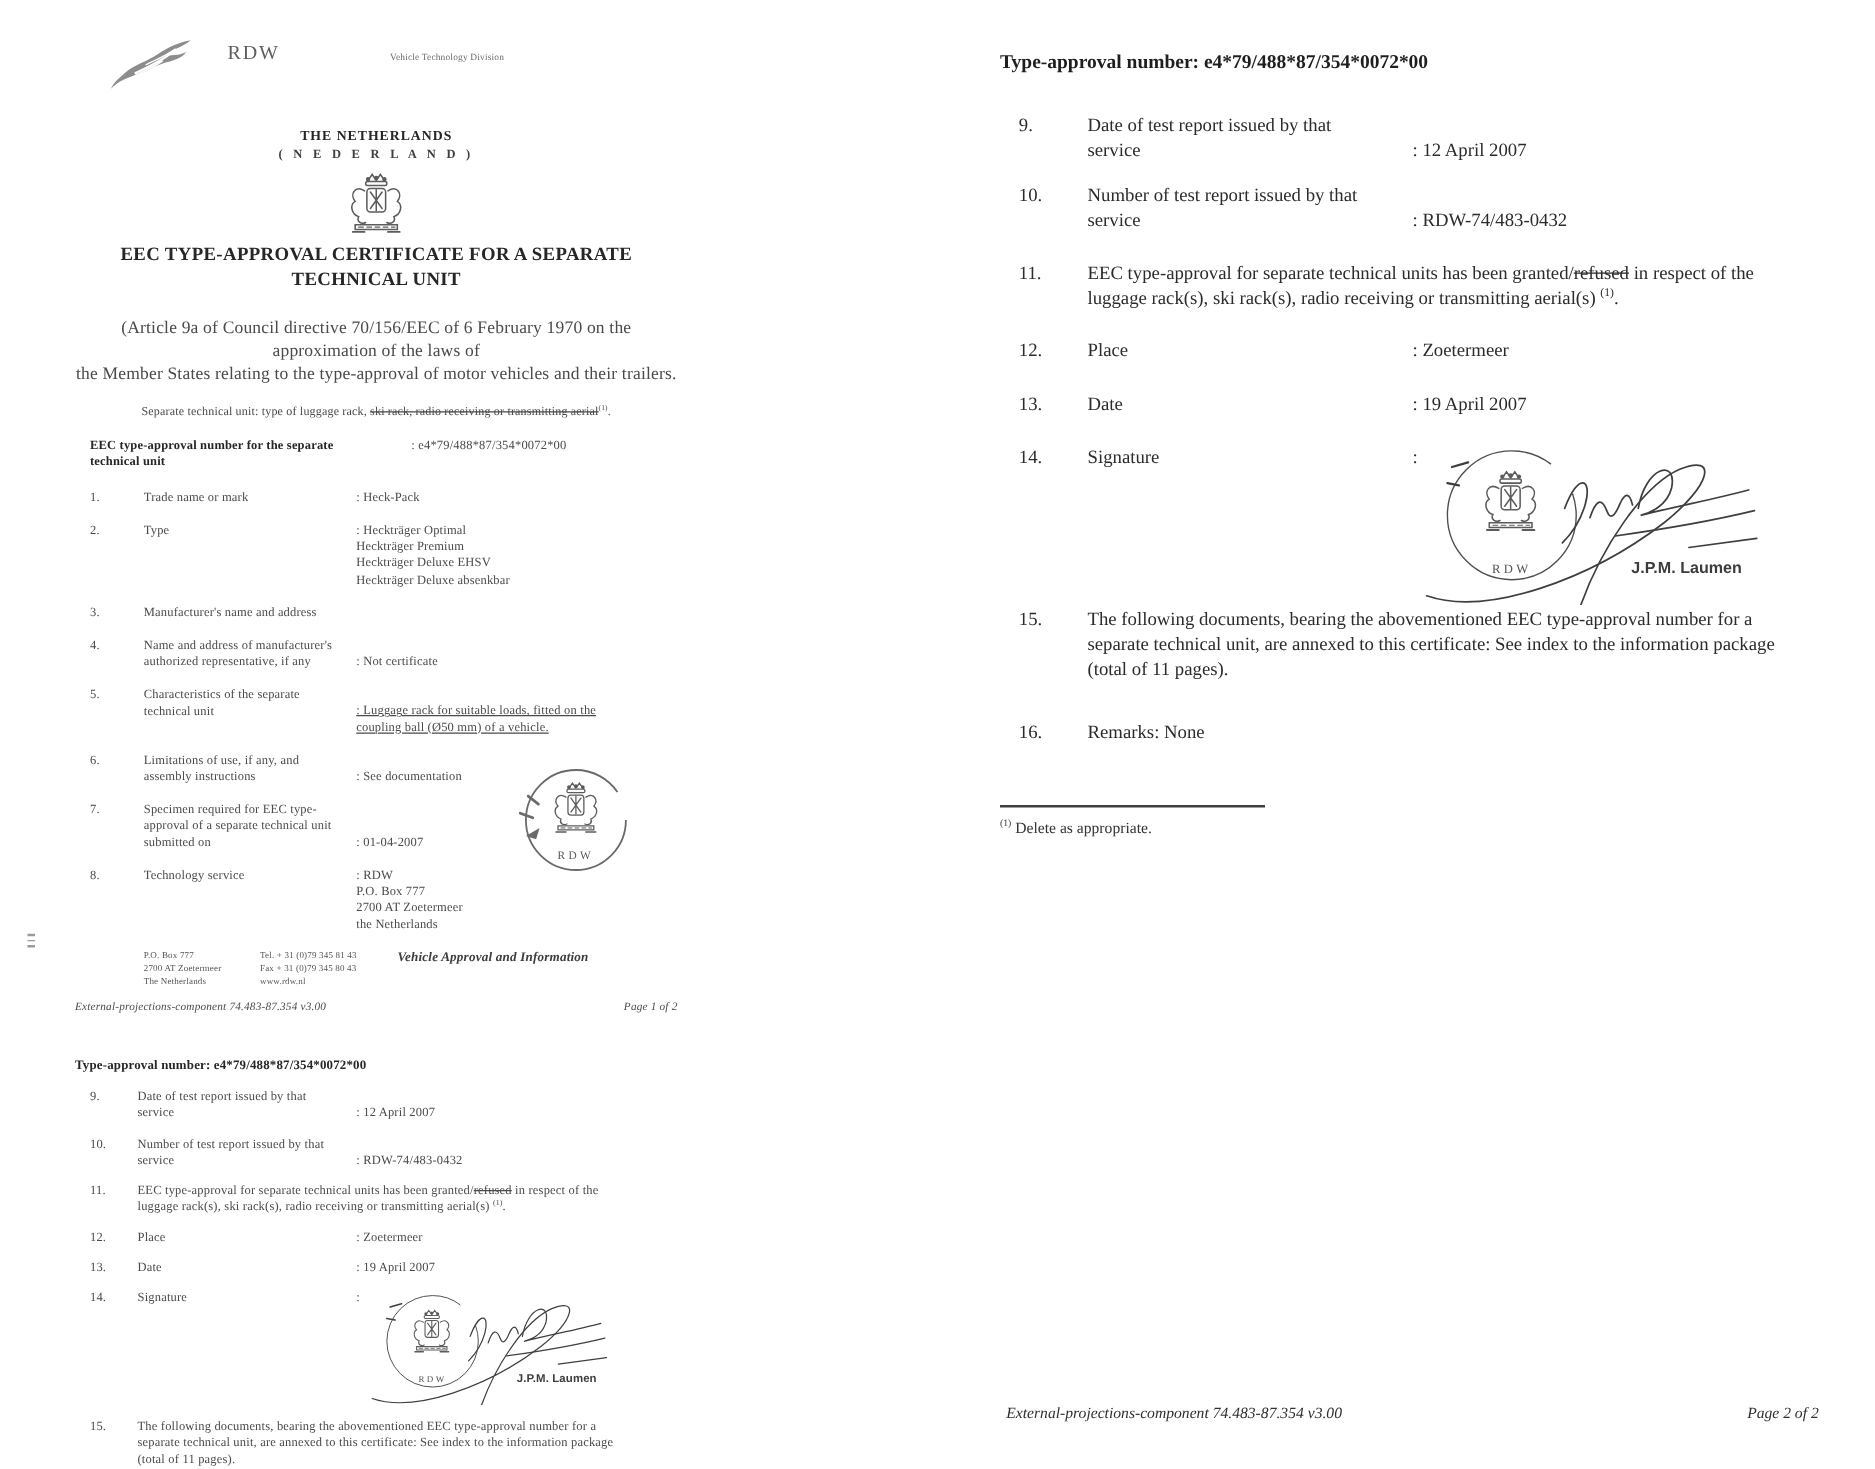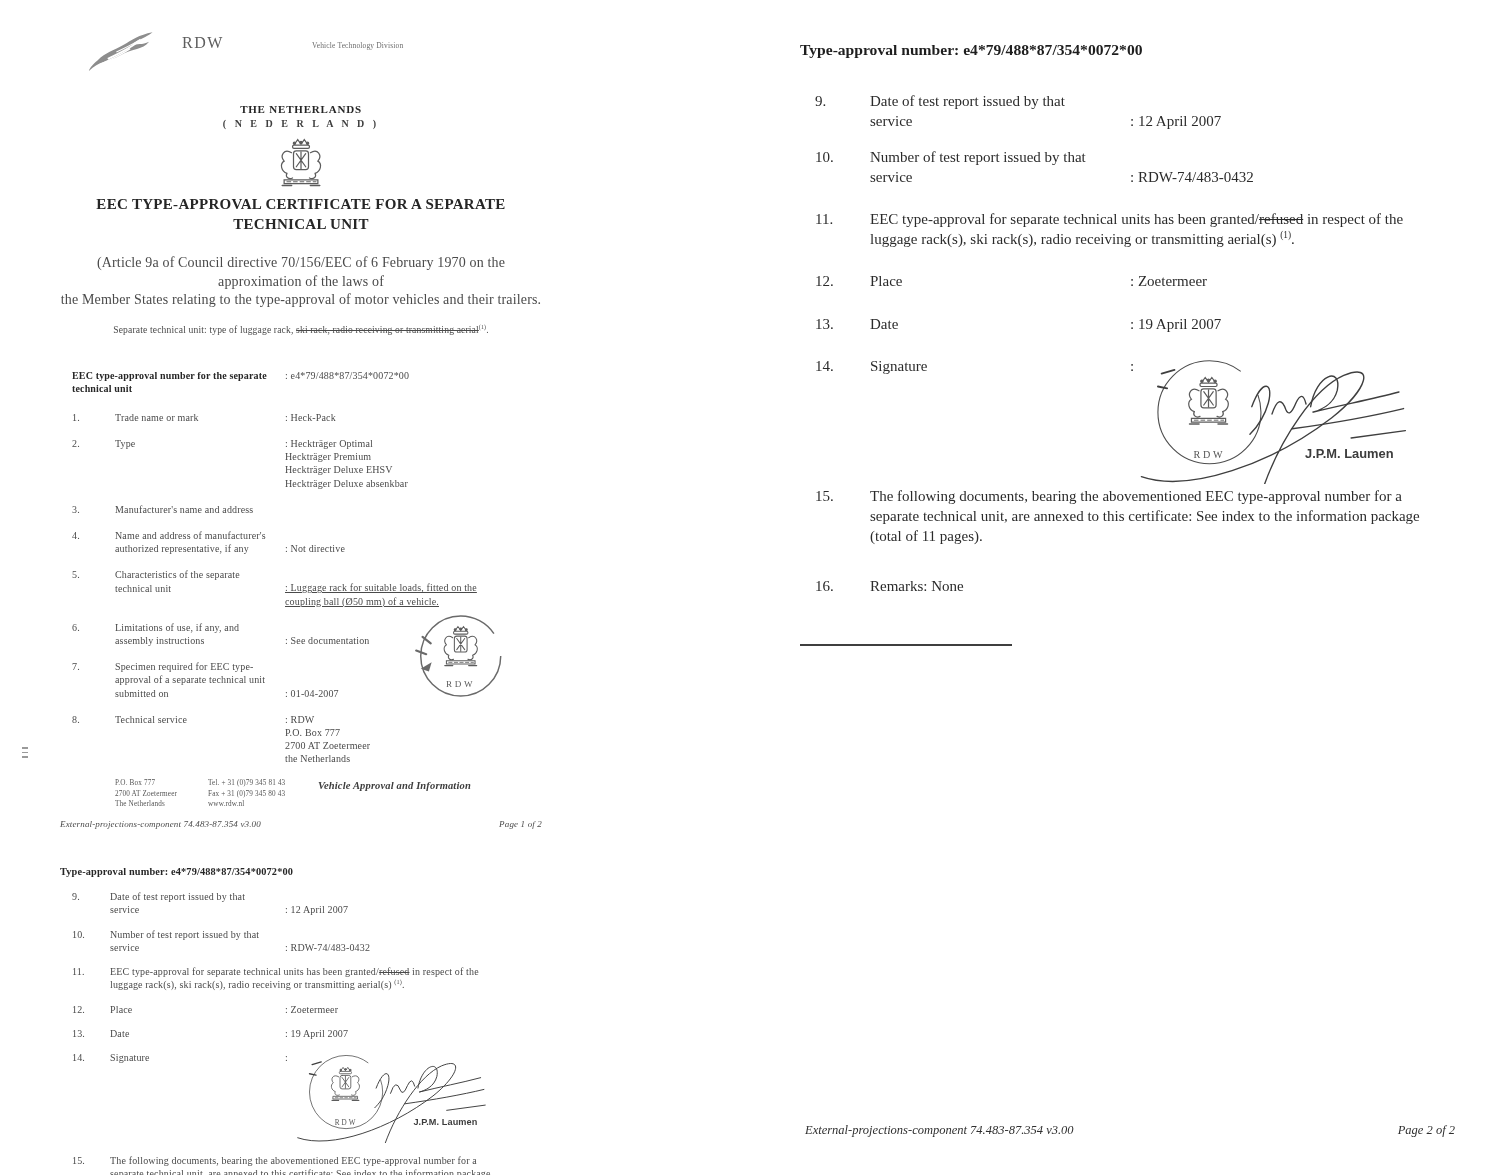--- a/index.html
+++ b/index.html
@@ -21,21 +21,21 @@
   .logo-svg { position:absolute; left:22px; top:6px; width:86px; height:52px; }
   .brand { position:absolute; left:122px; top:12px; font-size:16px; color:#5e5e5e; letter-spacing:1.5px; }
   .division { position:absolute; left:252px; top:21px; font-size:7.5px; color:#6b6b6b; }
   .center { text-align:center; }
   .country { font-size:11px; letter-spacing:0.8px; margin-top:4px; }
   .country-sub { font-size:10px; letter-spacing:3px; color:#3f3f3f; }
   .coa-head { display:block; margin:5px auto 2px auto; width:60px; height:56px; }
   .cert-title { font-size:15px; letter-spacing:0.3px; margin-top:4px; }
   .article { margin-top:20px; font-size:14px; color:#4a4a4a; }
   .stu-line { margin-top:14px; font-size:9.6px; }
-  .appr-block { display:grid; grid-template-columns:213px 1fr; padding-left:12px; margin-top:32px; }
+  .appr-block { display:grid; grid-template-columns:213px 1fr; padding-left:12px; margin-top:13px;gap:44px; }
   .items { margin-top:16px; }
   .row { display:grid; grid-template-columns:43px 170px 1fr; padding-left:12px; margin-bottom:13px; }
   .row .val.v-bottom { align-self:end; }
   .row .val.down1 { margin-top:13px;text-decoration:underline; }
   .stamp1 { position:absolute; left:348px; top:590px; width:100px; height:92px; }
   .p1-foot { display:grid; grid-template-columns:93px 102px 1fr; padding-left:55px; margin-top:10px; font-size:7.2px; line-height:1.45; color:#555; }
   .p1-dept { font-size:10.5px; font-weight:bold; font-style:italic; color:#3d3d3d; padding-left:8px; }
   .doc-line { display:flex; justify-content:space-between; font-style:italic; font-size:9px; color:#4a4a4a; margin-top:9px; }
   .edge-artifact { position:absolute; left:-38px; top:724px; width:10px; height:40px; }
   .edge-artifact i { display:block; background:#9a9a9a; width:6px; height:1.5px; margin:3px 0; }
@@ -172,21 +172,21 @@
 Heckträger Deluxe absenkbar</span>
     </div>
     <div class="row">
       <span>3.</span>
       <span class="pre">Manufacturer's name and address</span>
     </div>
     <div class="row">
       <span>4.</span>
       <span class="pre">Name and address of manufacturer's
 authorized representative, if any</span>
-      <span class="val v-bottom">: Not directive</span>
+      <span class="val v-bottom">: Not certificate</span>
     </div>
     <div class="row">
       <span>5.</span>
       <span class="pre">Characteristics of the separate
 technical unit</span>
       <span class="val pre down1">: Luggage rack for suitable loads, fitted on the
 coupling ball (Ø50 mm) of a vehicle.</span>
     </div>
     <div class="row">
       <span>6.</span>
@@ -196,21 +196,21 @@
     </div>
     <div class="row">
       <span>7.</span>
       <span class="pre">Specimen required for EEC type-
 approval of a separate technical unit
 submitted on</span>
       <span class="val v-bottom">: 01-04-2007</span>
     </div>
     <div class="row">
       <span>8.</span>
-      <span class="pre">Technical service</span>
+      <span class="pre">Technology service</span>
       <span class="val pre">: RDW
 P.O. Box 777
 2700 AT  Zoetermeer
 the Netherlands</span>
     </div>
   </div>
 
   <svg class="stamp1">
       <use href="#stampRDW"></use>
     </svg>
@@ -340,18 +340,22 @@
 separate technical unit, are annexed to this certificate: See index to the information package
 (total of 11 pages).</span>
   </div>
 
   <div class="rpar" style="margin-top:30px;">
     <span>16.</span>
     <span>Remarks: None</span>
   </div>
 
   <hr class="rrule">
+  <div class="rfoot">
+    <sup>(1)</sup>
+    <span>Delete as appropriate.</span>
+  </div>
 
   <div class="r-bottom">
     <span>External-projections-component 74.483-87.354 v3.00</span>
     <span>Page 2 of 2</span>
   </div>
 </div>
 
 </body></html>

